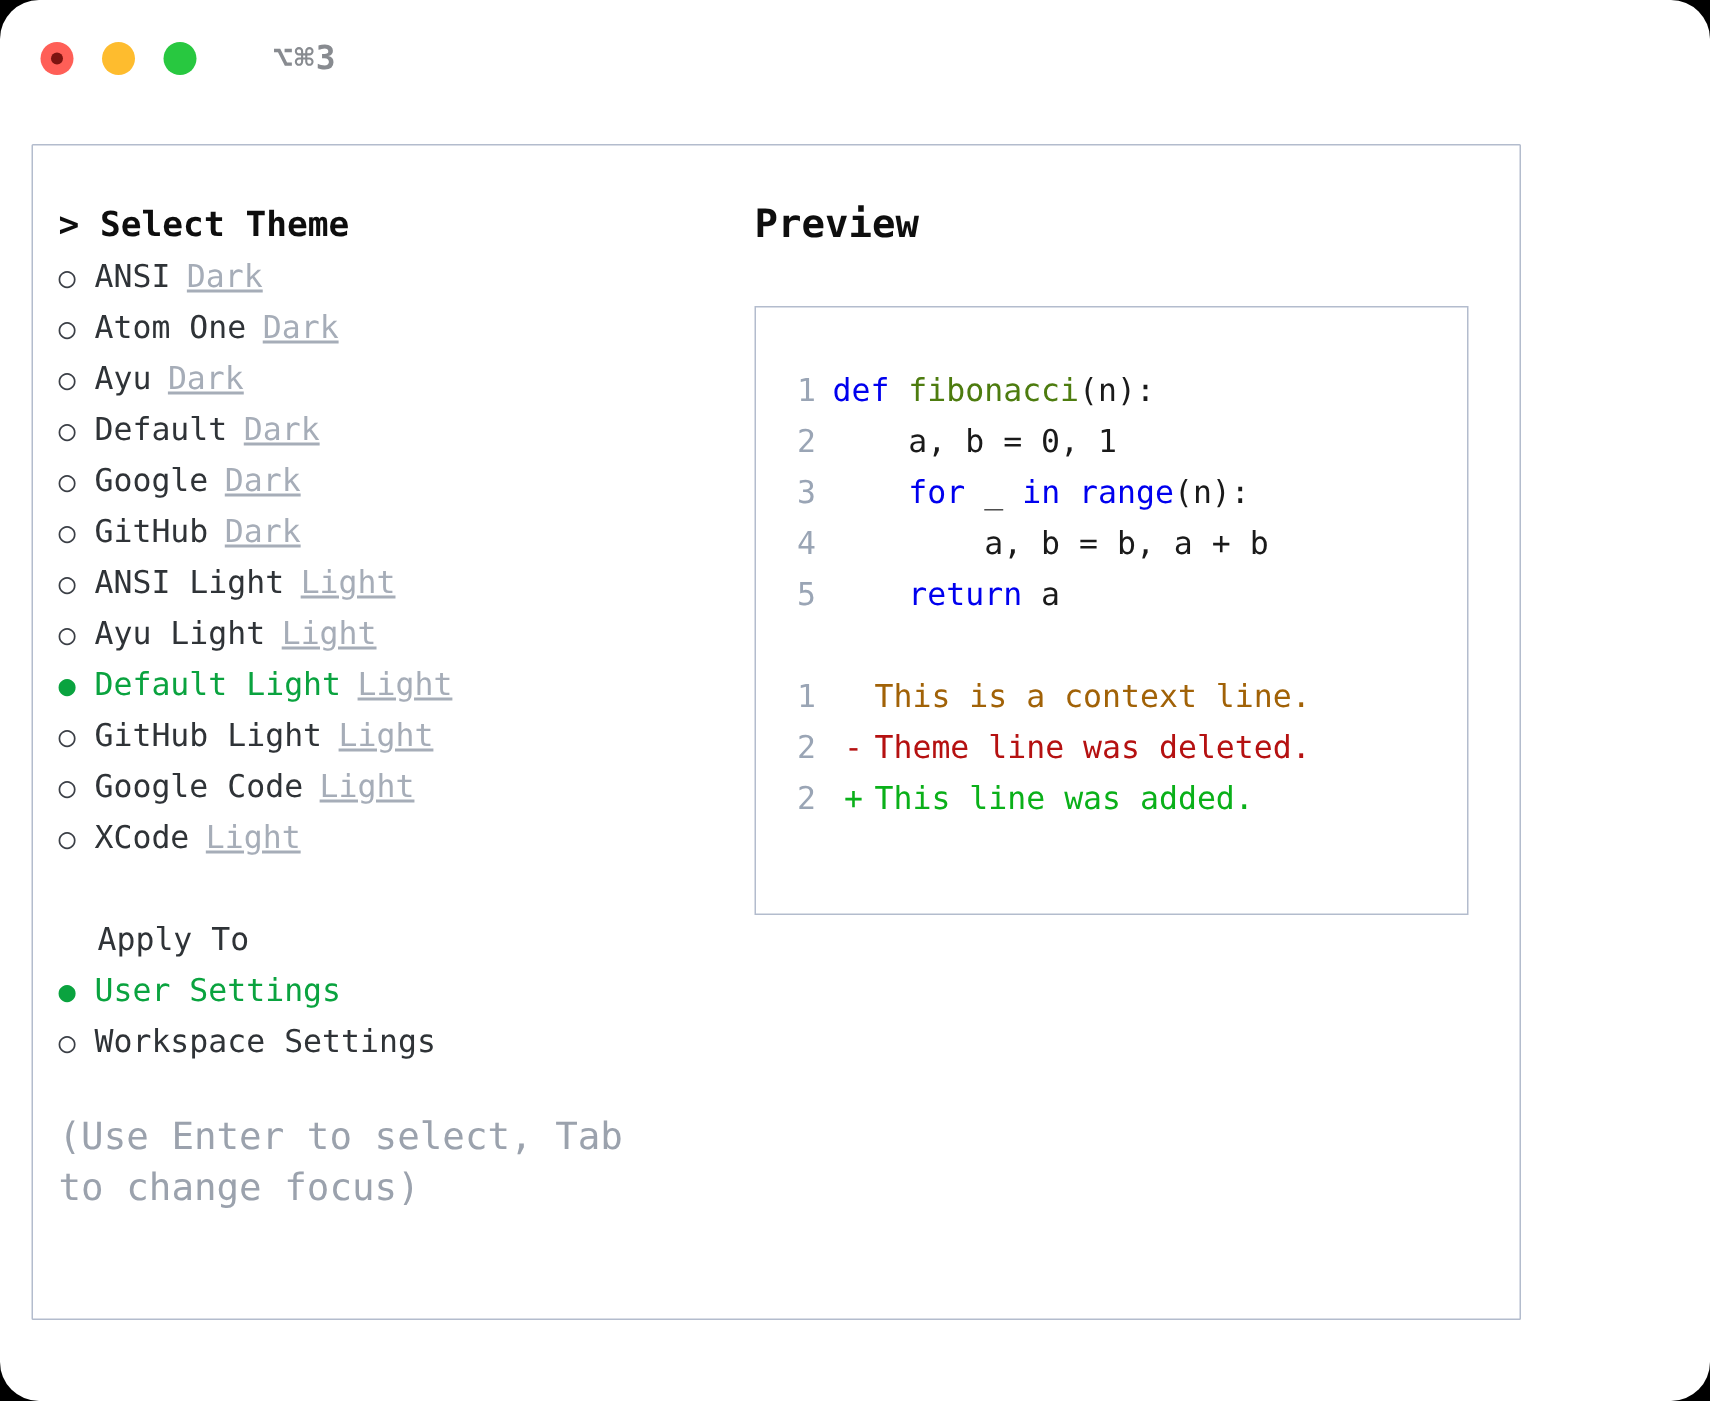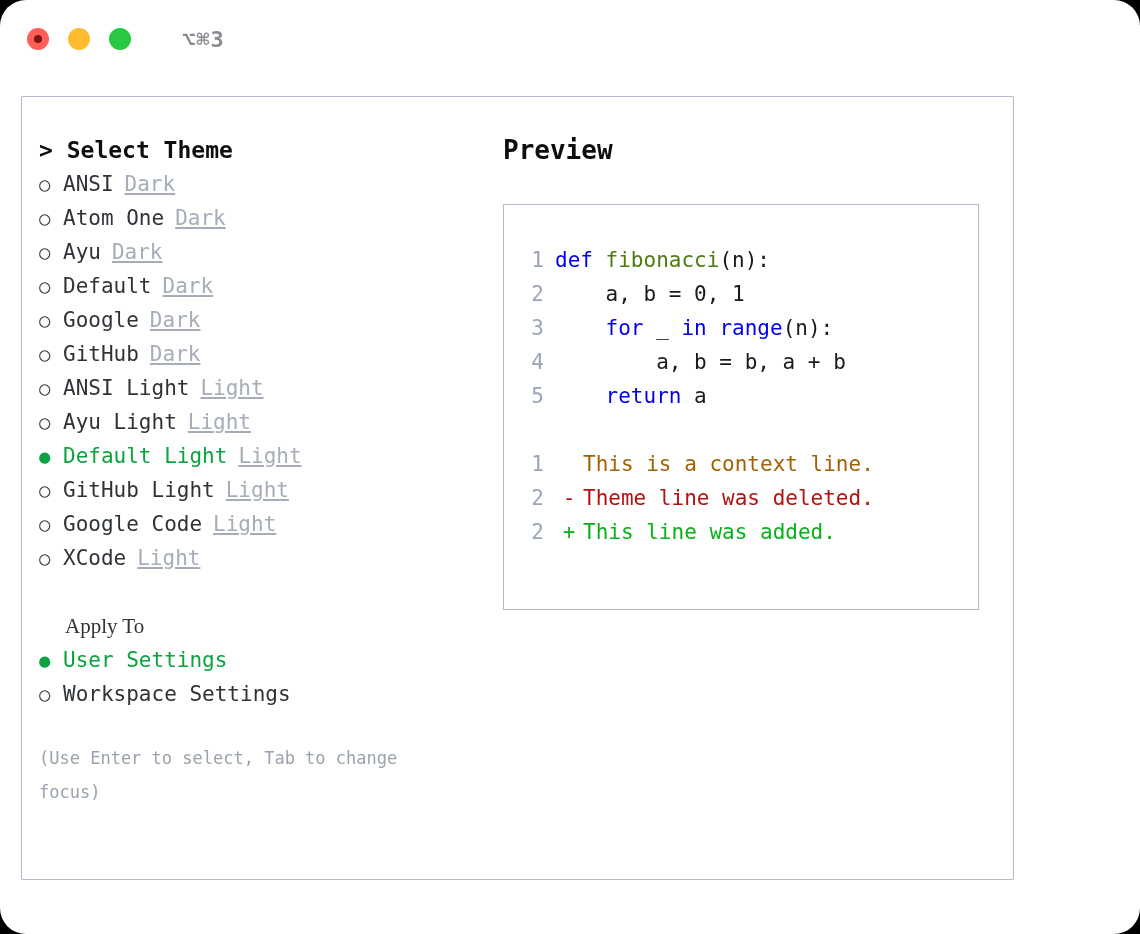--- a/index.html
+++ b/index.html
@@ -123,25 +123,24 @@
     text-decoration: underline;
   }
   .spacer-row { height: 34px; }
   .section-title {
     font-size: 21px;
     color: #2f3337;
     line-height: 34px;
     height: 34px;
     padding-left: 26px;
     white-space: pre;
-    font-family: Liberation Serif, serif;
   }
   .hint {
     margin-top: 30px;
-    font-size: 17px;
+    font-size: 25px;
     line-height: 34px;
     color: #9ba2ad;
     width: 400px;
     white-space: pre-wrap;
   }
 
   
   .right-col {
     position: absolute;
     left: 481px;

